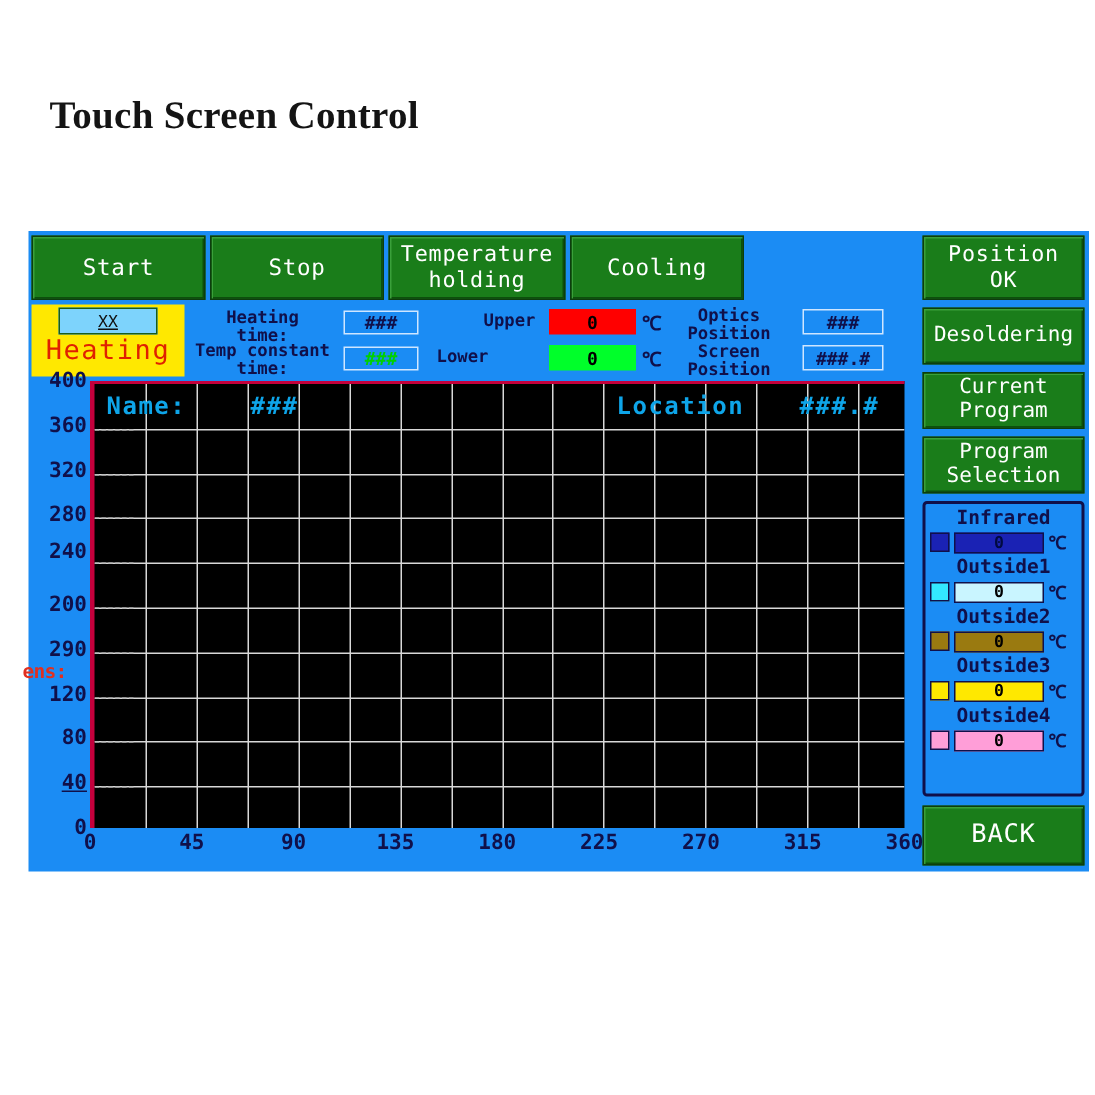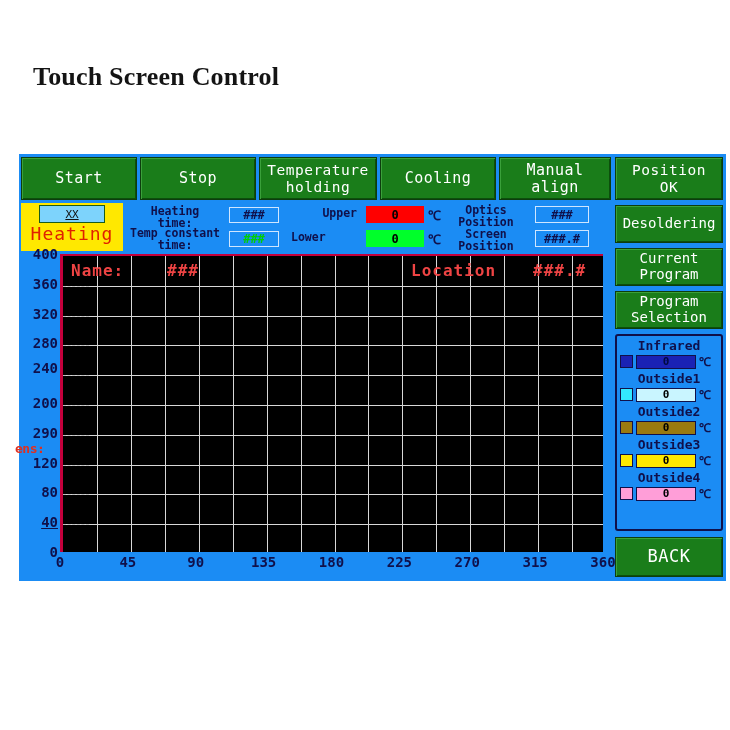--- a/index.html
+++ b/index.html
@@ -161,21 +161,21 @@
     overflow: hidden;
   }
   .vline { position: absolute; top: 0; bottom: 0; width: 1px; background: #d8d8d8; }
   .hline { position: absolute; left: 0; right: 0; height: 1px; background: #d8d8d8; }
   .dotline {
     position: absolute; left: 0; width: 26px; height: 0;
     border-top: 1px dashed #bdbdbd;
   }
   #plot-header {
     position: absolute; left: 0; top: 0; right: 0; height: 28px;
-    color: #ef4444; font-size: 16px; font-weight: bold;
+    color: #0ea5e9; font-size: 16px; font-weight: bold;
     font-family: "DejaVu Sans Mono", monospace;
     letter-spacing: 1px;
     z-index: 4;
   }
   #name-label { position: absolute; left: 8px;  top: 5px; }
   #name-value { position: absolute; left: 104px; top: 5px; }
   #loc-label  { position: absolute; left: 348px; top: 5px; }
   #loc-value  { position: absolute; left: 470px; top: 5px; }
   #alarm-box {
     position: absolute; left: 182px; top: 79px;
@@ -241,22 +241,20 @@
 
 <div id="page-title">Touch Screen Control</div>
 
 <div id="hmi">
 
   <div class="grn-btn" id="btn-start">Start</div>
   <div class="grn-btn" id="btn-stop">Stop</div>
   <div class="grn-btn" id="btn-cooling">Cooling</div>
   <div class="grn-btn" id="btn-temphold">Temperature
 holding</div>
-  <div class="grn-btn" id="btn-manual">Manual
-align</div>
 
   <div class="grn-btn" id="btn-posok">Position
 OK</div>
   <div class="grn-btn" id="btn-desolder">Desoldering</div>
   <div class="grn-btn" id="btn-curprog">Current
 Program</div>
   <div class="grn-btn" id="btn-progsel">Program
 Selection</div>
   <div class="grn-btn" id="btn-back">BACK</div>
 

